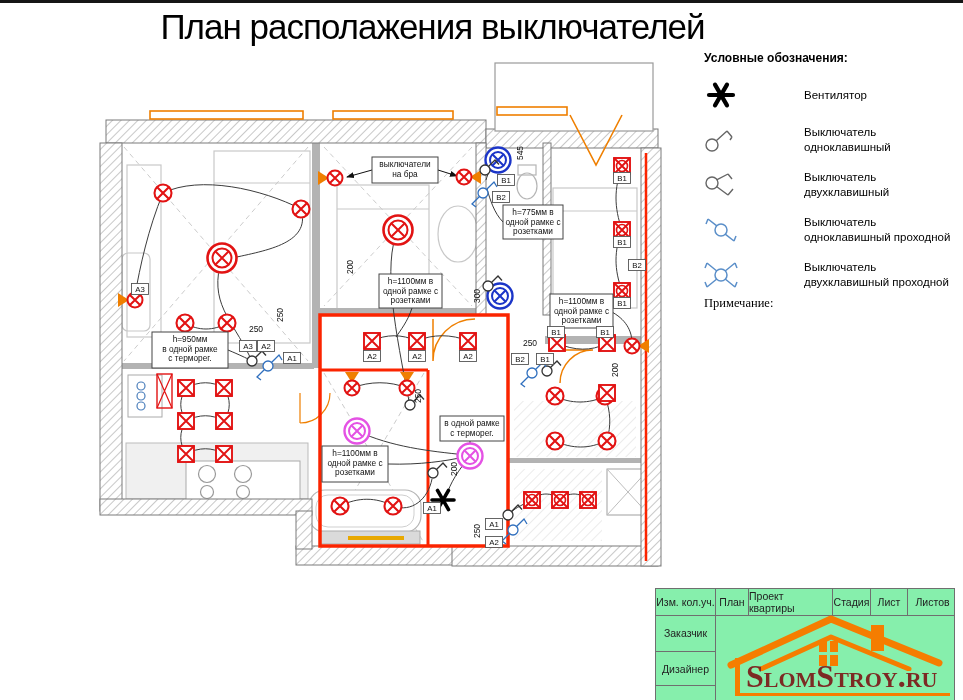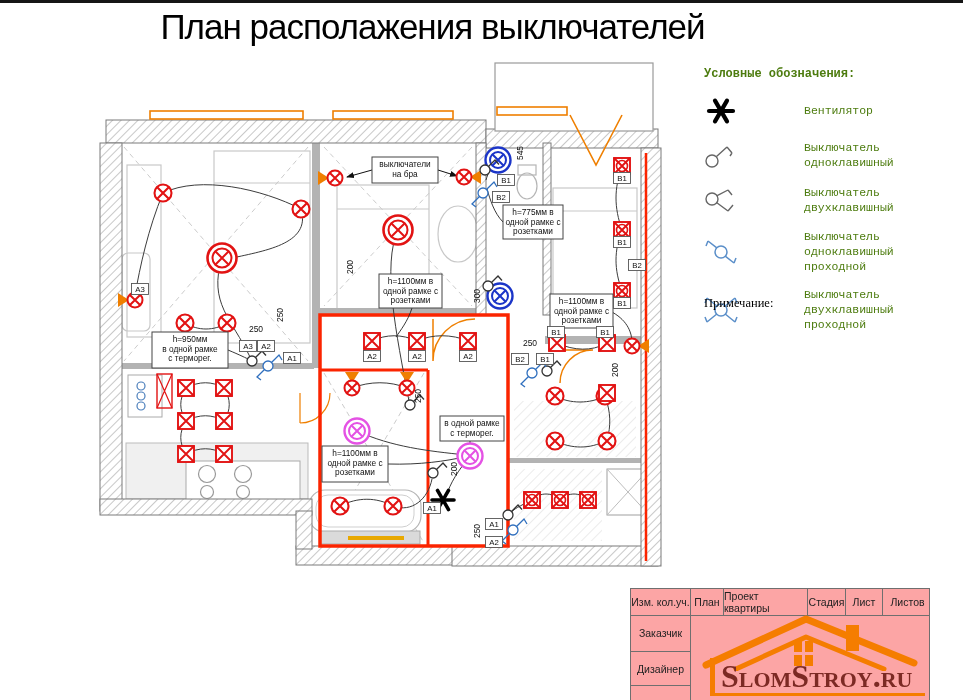--- a/index.html
+++ b/index.html
@@ -2,30 +2,30 @@
 <html><head>
 <meta charset="utf-8">
 <style>
   html,body{margin:0;padding:0;background:#e8e8e8;font-family:"Liberation Sans",sans-serif;}
   .canvas{position:relative;width:963px;height:700px;background:#fff;border-top:3px solid #151515;
           outline:1px solid #b9b9b9;overflow:hidden;}
   .page-title{position:absolute;left:0;top:4px;width:865px;text-align:center;
       font-family:"Liberation Sans",sans-serif;font-size:35px;font-weight:400;letter-spacing:-1px;color:#000;}
   #plan{position:absolute;left:95px;top:50px;}
   
-  .legend{position:absolute;left:704px;top:64px;width:252px;font-family:Liberation Mono, monospace;color:#4d7c0f;}
+  .legend{position:absolute;left:704px;top:48px;width:252px;font-family:Liberation Sans, sans-serif;color:#000000;}
   .legend-heading{font-weight:bold;font-size:12px;margin-bottom:14px;}
   .legend-item{display:flex;align-items:center;margin-bottom:13px;}
   .legend-icon{width:52px;flex:0 0 52px;display:flex;justify-content:flex-start;}
   .legend-label{font-size:11.5px;line-height:1.3;white-space:pre-line;margin-left:48px;}
   .note{position:absolute;left:704px;top:293px;width:252px;font-family:"Liberation Serif",serif;color:#000;}
   .note-heading{font-weight:normal;font-size:12.5px;margin-bottom:2px;}
   .note-text{font-size:11.5px;line-height:1.32;white-space:pre-line;}
   
-  .tb{position:absolute;left:630px;top:585px;width:298px;height:111px;border:1px solid #6f6f6f;background:#fca5a5;}
+  .tb{position:absolute;left:655px;top:585px;width:298px;height:111px;border:1px solid #6f6f6f;background:#86efac;}
   .tb-row1{display:flex;height:26px;border-bottom:1px solid #6f6f6f;}
   .tb-cell{border-right:1px solid #6f6f6f;display:flex;align-items:center;justify-content:center;
            font-size:10.5px;color:#222;overflow:hidden;}
   .tb-cell:last-child{border-right:none;}
   .tb-left{position:absolute;left:0;top:26px;bottom:0;width:59px;border-right:1px solid #6f6f6f;}
   .tb-left-row{border-bottom:1px solid #6f6f6f;display:flex;align-items:center;justify-content:center;
            font-size:10.5px;color:#222;}
   .tb-left-row:last-child{border-bottom:none;}
   .logo-area{position:absolute;left:59px;top:26px;right:0;bottom:0;}
   .logo-roof{position:absolute;left:8px;top:-2px;width:224px;height:58px;}

